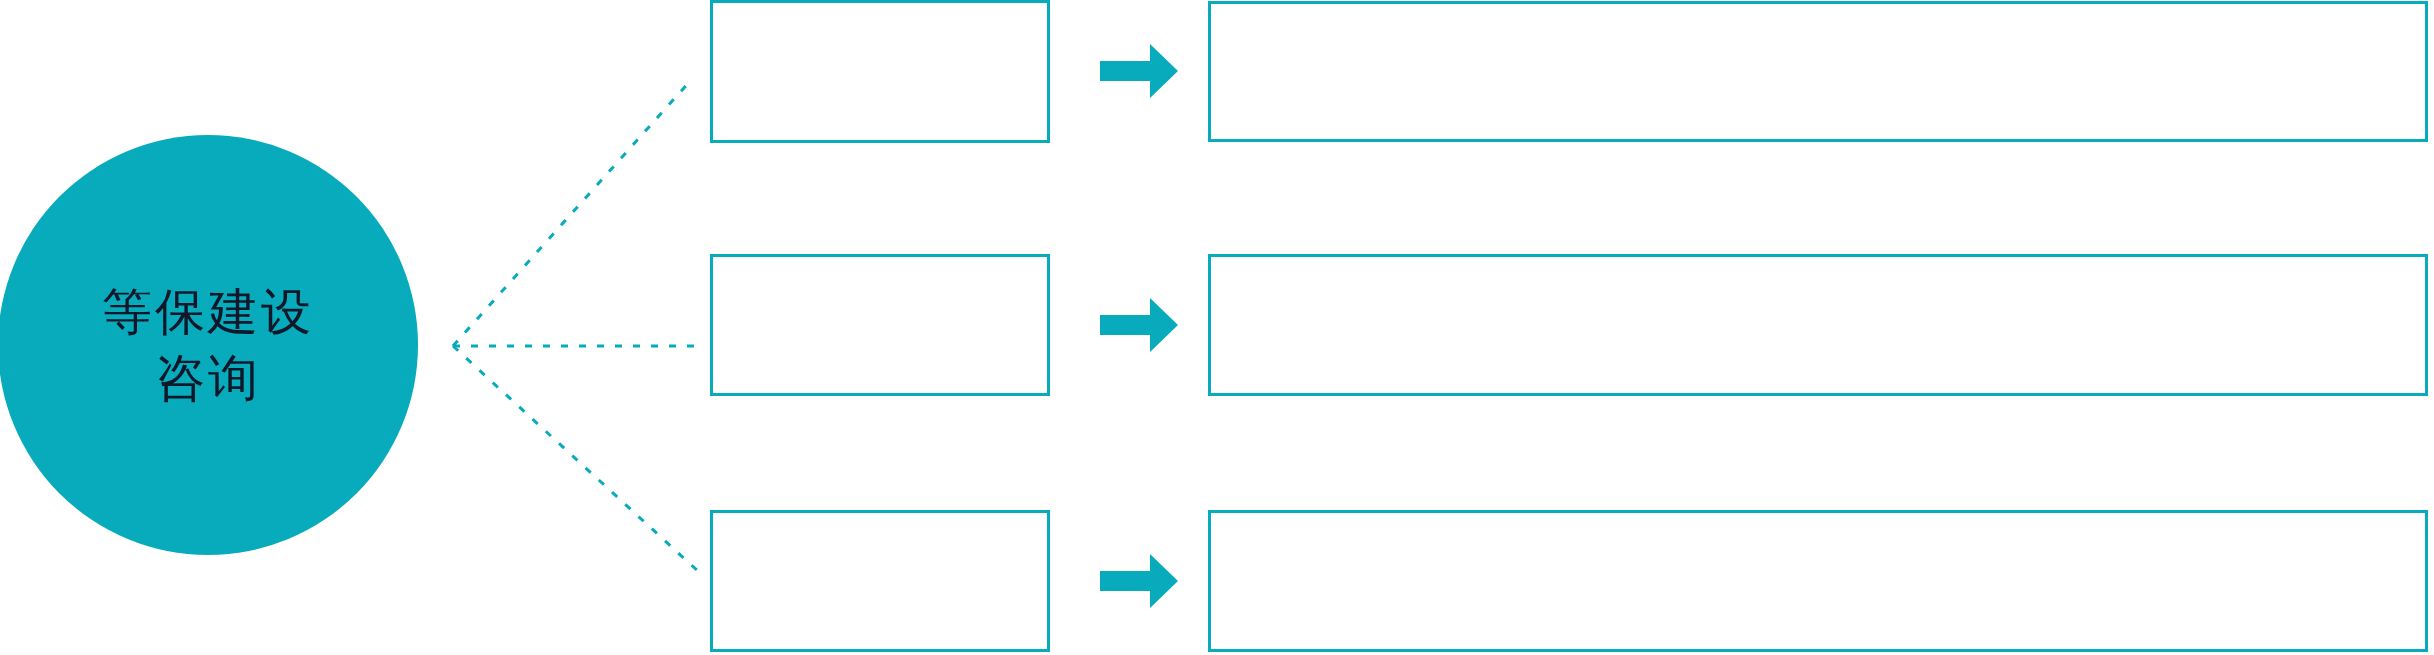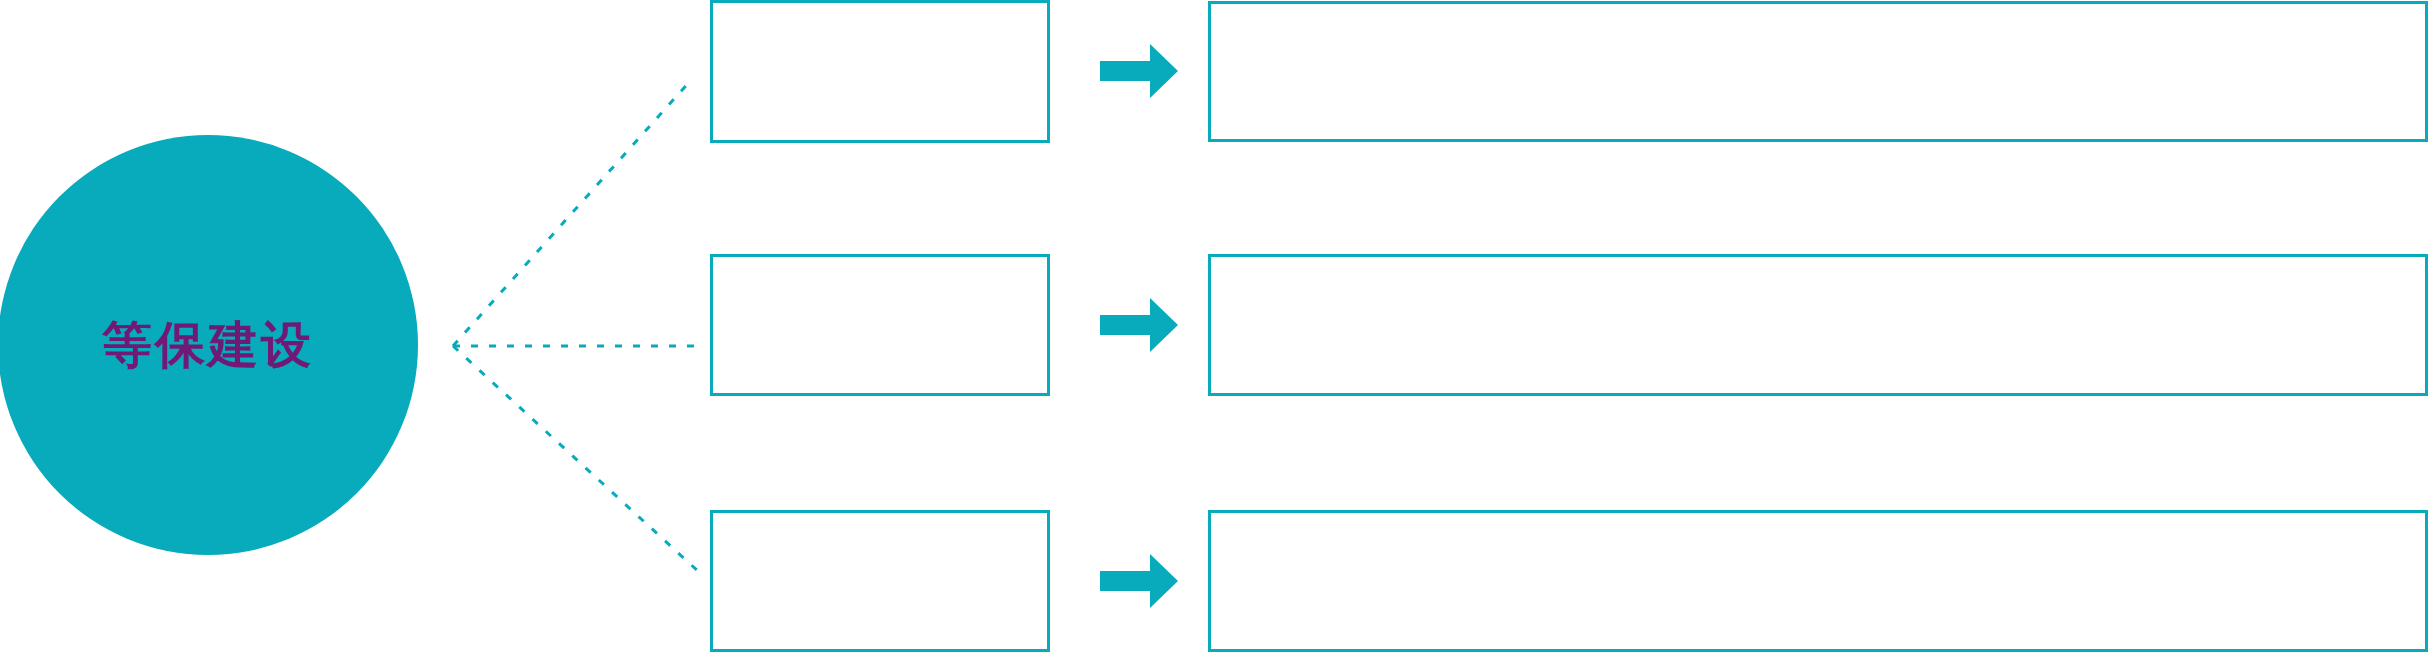--- a/index.html
+++ b/index.html
@@ -35,26 +35,26 @@
     height: 420px;
     border-radius: 50%;
     background: #07ABBB;
     display: flex;
     flex-direction: column;
     align-items: center;
     justify-content: center;
     box-sizing: border-box;
   }
   .hub-line {
-    color: #701a75;
+    color: #0f172a;
     font-size: 50px;
     line-height: 1.32;
     letter-spacing: 3px;
     white-space: nowrap;
-    font-weight: 700;
+    font-weight: 400;
   }
 
   
   .row {
     position: absolute;
     left: 710px;
   }
   .row-0 { top: 0px; }
   .row-1 { top: 254px; }
   .row-2 { top: 510px; }
@@ -114,20 +114,21 @@
   <svg id="connector-layer" viewBox="0 0 2434 655" xmlns="http://www.w3.org/2000/svg">
     <g stroke="#07ABBB" stroke-width="3" fill="none" stroke-dasharray="7 11" stroke-linecap="butt">
       <path d="M453 346 L691 80"></path>
       <path d="M453 346 L700 346"></path>
       <path d="M453 346 L700 573"></path>
     </g>
   </svg>
 
   <div class="hub">
     <div class="hub-line">等保建设</div>
+    <div class="hub-line">咨询</div>
   </div>
 
   <div class="row row-0">
     <div class="small-box"></div>
     <svg class="arrow" viewBox="0 0 78 54" xmlns="http://www.w3.org/2000/svg">
       <path d="M0 17 L50 17 L50 0 L78 27 L50 54 L50 37 L0 37 Z" fill="#07ABBB"></path>
     </svg>
     <div class="big-box"></div>
   </div>
 

